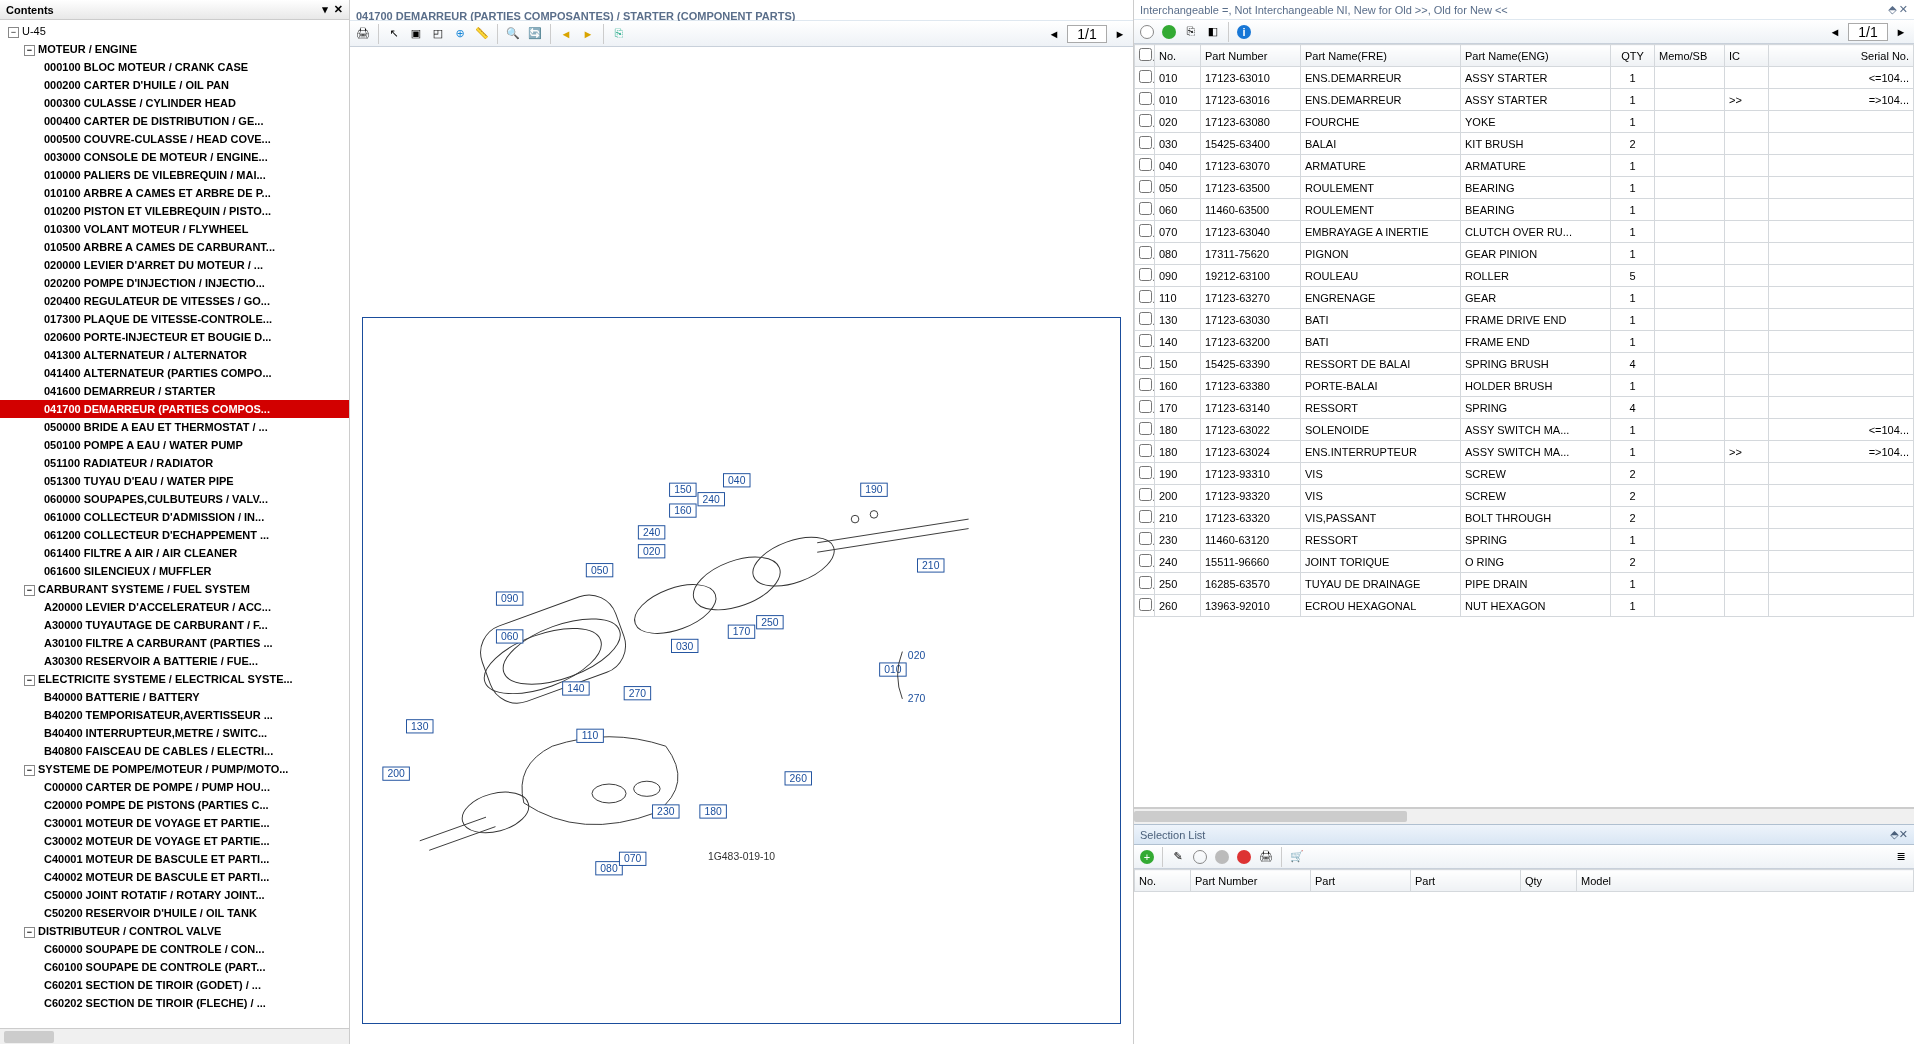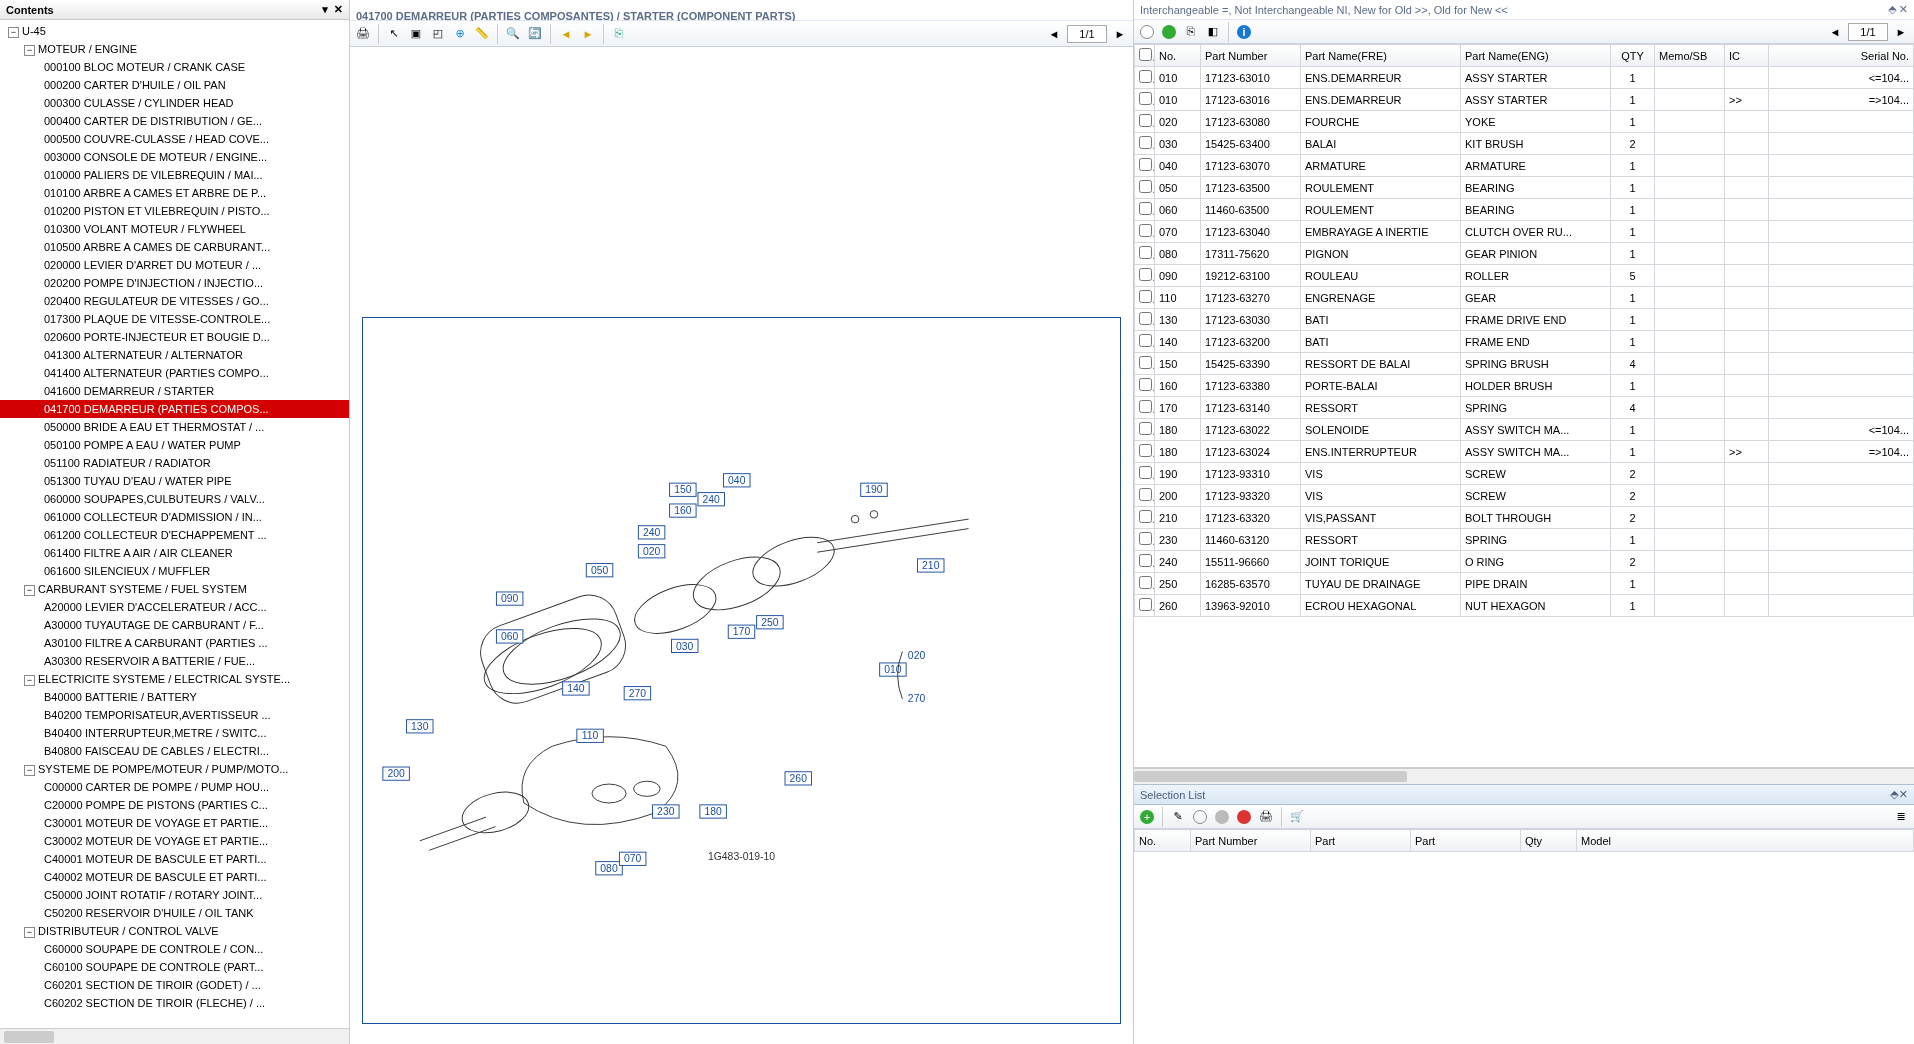--- a/index.html
+++ b/index.html
@@ -2,38 +2,38 @@
 <html><head>
 <meta charset="utf-8">
 <style>
 * { box-sizing: border-box; margin: 0; padding: 0; font-family: Arial, sans-serif; font-size: 11px; }
 body { display: flex; width: 1914px; height: 1044px; background: #fff; overflow: hidden; }
 
 
 .left-panel { width: 350px; border-right: 1px solid #ccc; display: flex; flex-direction: column; }
 .panel-header { background: linear-gradient(#fff,#e8e8e8); border-bottom: 1px solid #ccc; padding: 2px 6px; font-weight: bold; display: flex; align-items: center; height: 20px; }
 .tree-container { flex: 1; overflow: auto; background: #fff; padding: 2px 0; }
-.tree-node { white-space: nowrap; line-height: 18px; cursor: pointer; padding-left: 4px; }
+.tree-node { white-space: nowrap; line-height: 18px; cursor: pointer; padding-left: 4px; font-weight: bold; }
 .tree-node .expander { display: inline-block; width: 11px; height: 11px; border: 1px solid #888; text-align: center; line-height: 9px; font-size: 9px; margin-right: 3px; background: #fff; }
 .tree-node.level0 { padding-left: 8px; font-weight: normal; }
 .tree-node.level1 { padding-left: 24px; }
 .tree-node.level2 { padding-left: 44px; }
 .tree-node.selected { background: #d20000; color: #fff; }
 .left-panel .hscroll { height: 16px; border-top: 1px solid #ccc; background: #f0f0f0; display:flex; align-items:center; }
 .left-panel .hscroll .thumb { width:50px; height:12px; background:#ccc; margin-left:4px; border-radius:2px; }
 
 
 .middle-panel { flex: 1; display: flex; flex-direction: column; border-right: 1px solid #ccc; min-width:0; }
 .middle-panel .pane-title { background: #fff; border-bottom: 1px solid #dfe8f0; padding: 10px 6px; height: 20px; display:flex; align-items:flex-start; color:#5a6e8a; font-weight:bold; font-size:12px;flex-direction:column;}
 .middle-panel .pane-title .pin,.middle-panel .pane-title .close,.right-panel .pane-title .pin,.right-panel .pane-title .close { margin-left:2px; cursor:pointer; font-size:11px; font-weight:normal;}
 .toolbar { background: linear-gradient(#fff,#eef2f6); border-bottom: 1px solid #c8d0da; height: 26px; display:flex; align-items:center; padding:0 4px; gap:4px; }
 .toolbar .tb-btn { width:18px; height:18px; display:inline-flex; align-items:center; justify-content:center; border:1px solid transparent; cursor:pointer; }
 .toolbar .sep { width:1px; height:20px; background:#ccc; margin:0 2px; }
 .toolbar .pager { margin-left:auto; display:flex; align-items:center; gap:4px; }
-.toolbar .pager input { width:40px; height:18px; text-align:center; border:1px solid #aaa; font-size:11px;}
+.toolbar .pager input { width:40px; height:18px; text-align:center; border:1px solid #aaa; font-size:14px;}
 .diagram-area { flex:1; background:#fff; position:relative; overflow:hidden; }
 .diagram-frame { position:absolute; left:12px; right:12px; top:270px; bottom:20px; border:1px solid #1a4d9c; }
 .diagram-frame svg { width:100%; height:100%; }
 .callout-box { fill:#fff; stroke:#1a4d9c; stroke-width:1; }
 .callout-text { fill:#1a4d9c; font-size:11px; font-family:Arial; text-anchor:middle; dominant-baseline:middle; }
 .part-stroke { fill:none; stroke:#333; stroke-width:1; }
 
 
 .right-panel { width: 780px; display:flex; flex-direction:column; }
 .right-panel .pane-title { background:#fff; border-bottom:1px solid #dfe8f0; padding:2px 6px; height:20px; display:flex; align-items:center; color:#5a6e8a; }
@@ -43,21 +43,21 @@
 table.parts { border-collapse:collapse; width:100%; table-layout:fixed; }
 table.parts th, table.parts td { border:1px solid #d4d8dc; padding:2px 4px; text-align:left; height:22px; overflow:hidden; text-overflow:ellipsis; white-space:nowrap; }
 table.parts th { background:linear-gradient(#fff,#eef1f4); font-weight:normal; position:sticky; top:0; }
 table.parts td.qty, table.parts th.qty { text-align:center; }
 table.parts td.chk { width:18px; text-align:center; }
 table.parts td.serial { text-align:right; }
 .hscrollbar { height:16px; background:#f0f0f0; border-top:1px solid #ccc; position:relative; }
 .hscrollbar .thumb { position:absolute; left:0; width:35%; top:2px; bottom:2px; background:#ccc; border-radius:2px; }
 
 
-.selection-panel { border-top:1px solid #b0c0d0; display:flex; flex-direction:column; height:260px; }
+.selection-panel { border-top:1px solid #b0c0d0; display:flex; flex-direction:column; height:220px; }
 .selection-panel .sel-header { background:linear-gradient(#eef4fb,#d9e6f4); border-bottom:1px solid #b0c0d0; padding:2px 6px; height:20px; display:flex; align-items:center; color:#4a5f7a; }
 .selection-panel .toolbar { height:24px; }
 .sel-table-wrap { flex:1; background:#fff; overflow:auto; }
 table.sel { border-collapse:collapse; width:100%; }
 table.sel th { border:1px solid #d4d8dc; padding:2px 4px; text-align:left; height:22px; background:linear-gradient(#fff,#eef1f4); font-weight:normal; }
 </style>
 </head>
 <body>
 
 <div class="left-panel">

